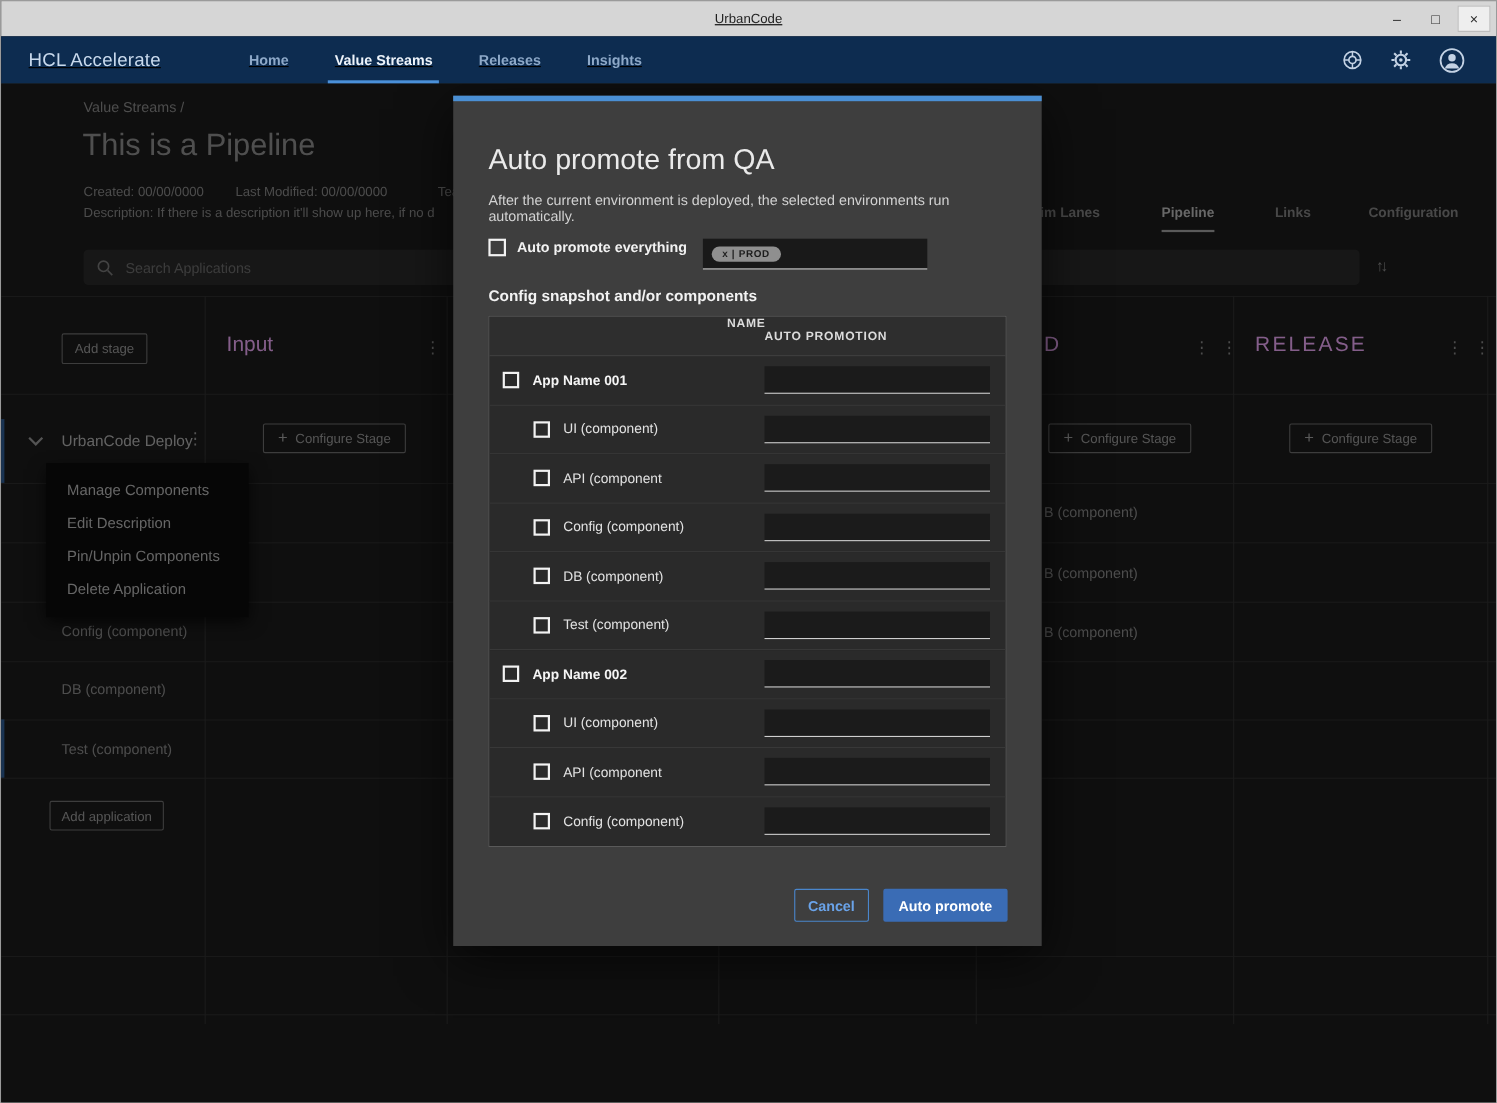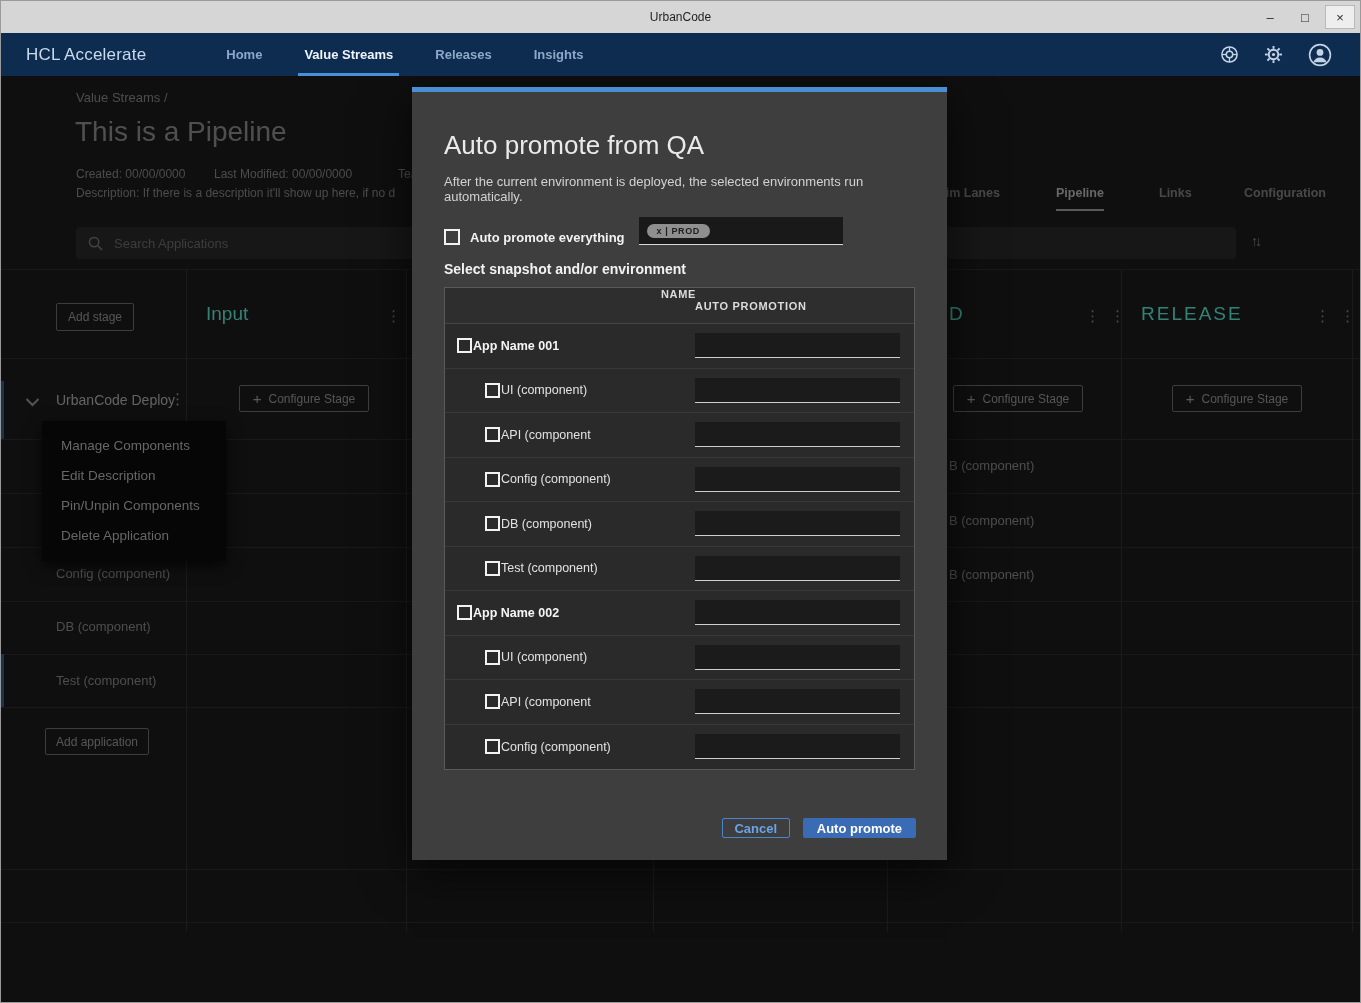--- a/index.html
+++ b/index.html
@@ -1,17 +1,17 @@
 <!DOCTYPE html>
 <html><head>
 <meta charset="utf-8">
 <style>
   html,body{margin:0;padding:0;background:#e4e4e4;}
   *{font-family:"Liberation Sans",sans-serif;box-sizing:border-box;}
-  .window{position:relative;width:1361px;height:1003px;background:#1c1c1c;border:1px solid #9a9a9a;overflow:hidden;}
+  .window{position:relative;width:1361px;height:1003px;background:#1c1c1c;border:1px solid #9a9a9a;overflow:hidden;text-decoration:underline;}
 
   
   .titlebar{position:relative;height:32px;background:#d6d6d6;display:flex;align-items:center;justify-content:center;}
   .tb-title{font-size:12px;color:#1f1f1f;}
   .tb-controls{position:absolute;right:5px;top:4px;display:flex;gap:5px;align-items:center;}
   .tb-btn{width:30px;height:24px;display:flex;align-items:center;justify-content:center;font-size:13px;color:#2c2c2c;cursor:pointer;}
   .tb-btn.close{background:#eeeeee;border:1px solid #b9b9b9;}
 
   
   .navbar{position:relative;height:43px;background:#0d2c50;display:flex;align-items:center;text-align:center;}
@@ -41,58 +41,58 @@
   .hline{left:0;width:1361px;height:1px;background:#2e2e2e;}
   .vline{width:1px;background:#323232;top:193px;height:662px;}
   .accent{left:0;width:3px;background:#2f5d95;}
 
   .ghost-btn{border:1px solid #6f6f6f;border-radius:2px;color:#9c9c9c;font-size:12px;display:flex;align-items:center;justify-content:center;background:transparent;cursor:pointer;}
   .add-stage{left:55px;top:227px;width:78px;height:28px;}
   .add-app{left:44px;top:652px;width:104px;height:27px;}
   .cfg-btn{top:309px;width:130px;height:27px;gap:7px;}
   .plus-glyph{font-size:15px;color:#a5a5a5;font-weight:400;}
 
-  .col-header{top:227px;font-size:19px;color:#5eead4;}
+  .col-header{top:227px;font-size:19px;color:#f0abfc;}
   .col-header.spaced{letter-spacing:2px;}
   .col-icons{top:231px;display:flex;gap:10px;font-size:15px;color:#8a8a8a;}
   .kebab{cursor:pointer;}
 
   .app-chevron{left:24px;top:317px;cursor:pointer;}
   .app-name{left:55px;top:316px;font-size:14px;color:#b5b5b5;}
   .app-kebab{left:169px;top:314px;font-size:15px;color:#9a9a9a;}
   .comp-label{left:55px;font-size:13px;color:#8d8d8d;}
   .frag{left:948px;font-size:13px;color:#8d8d8d;}
 
   .ctx-menu{left:41px;top:345px;width:184px;height:140px;background:#0b0b0b;box-shadow:0 5px 14px rgba(0,0,0,0.7);padding:9px 0;z-index:2;}
   .ctx-item{height:30px;display:flex;align-items:center;padding-left:19px;font-size:13.5px;color:#bababa;cursor:pointer;}
 
   
   .overlay{position:absolute;inset:0;background:rgba(0,0,0,0.45);z-index:5;}
   .modal{position:absolute;left:411px;top:11px;width:535px;height:773px;background:#3e3e3e;border-top:5px solid #4a8fd4;z-index:10;box-shadow:0 12px 45px rgba(0,0,0,0.65);padding:0 32px;}
   .modal-title{margin-top:38px;font-size:26px;color:#eaeaea;font-weight:400;}
   .modal-sub{margin-top:13px;font-size:13px;color:#d2d2d2;}
-  .ap-row{margin-top:13px;display:flex;align-items:flex-end;}
+  .ap-row{margin-top:13px;display:flex;align-items:flex-start;}
   .checkbox{width:16px;height:16px;border:2px solid #f2f2f2;background:transparent;flex:none;cursor:pointer;}
   .ap-label{margin-left:10px;font-size:13px;font-weight:700;color:#f2f2f2;}
   .chip-input{margin-left:14px;width:204px;height:28px;background:#191919;border-bottom:1px solid #d8d8d8;display:flex;align-items:center;padding:0 8px;cursor:text;}
   .chip{background:#8f8f8f;color:#1d1d1d;font-size:9px;font-weight:700;padding:2px 10px;border-radius:8px;letter-spacing:0.6px;cursor:pointer;}
   .section-title{margin-top:16px;font-size:14px;font-weight:700;color:#f2f2f2;}
   .ptable{margin-top:10px;border:1px solid #5a5a5a;background:#262626;}
   .pt-header{height:36px;display:flex;align-items:center;background:#2e2e2e;border-bottom:1px solid #454545;padding:0 14px 0 12px;flex-direction:column;}
   .pt-h{font-size:11px;font-weight:700;color:#dcdcdc;letter-spacing:0.7px;}
   .pt-h.promo{margin-left:auto;width:205px;}
   .pt-row{height:44.5px;display:flex;align-items:center;padding:0 14px 0 12px;border-bottom:1px solid #383838;background:#2a2a2a;}
   .pt-row:last-child{border-bottom:none;}
   .pt-row.child{padding-left:40px;}
   .pt-row .checkbox{width:15px;height:15px;}
-  .pt-label{margin-left:1px;font-size:12.5px;color:#e2e2e2;}
+  .pt-label{margin-left:12px;font-size:12.5px;color:#e2e2e2;}
   .pt-row.app .pt-label{font-weight:700;color:#f5f5f5;}
   .pt-input{margin-left:auto;width:205px;height:25px;background:#1b1b1b;border:none;border-bottom:1px solid #cfcfcf;outline:none;color:#e6e6e6;padding:0 6px;}
   .modal-footer{position:absolute;bottom:22px;right:31px;display:flex;gap:13px;}
-  .btn{height:20px;font-size:13px;font-weight:700;border-radius:2px;display:flex;align-items:center;justify-content:center;cursor:pointer;border:none;text-align:right;}
+  .btn{height:30px;font-size:13px;font-weight:700;border-radius:2px;display:flex;align-items:center;justify-content:center;cursor:pointer;border:none;text-align:right;}
   .btn-cancel{width:68px;background:transparent;border:1px solid #4a86cc;color:#6aa3e9;}
   .btn-confirm{min-width:107px;padding:0 14px;background:#3a6cb5;color:#ffffff;}
 </style>
 </head>
 <body>
 
 <div class="window">
 
   <div class="titlebar">
     <span class="tb-title">UrbanCode</span>
@@ -258,21 +258,21 @@
       <div class="modal-sub">After the current environment is deployed, the selected environments run automatically.</div>
 
       <div class="ap-row">
         <span class="checkbox"></span>
         <span class="ap-label">Auto promote everything</span>
         <span class="chip-input">
           <span class="chip">x | PROD</span>
         </span>
       </div>
 
-      <div class="section-title">Select snapshot and/or environment</div>
+      <div class="section-title">Config snapshot and/or components</div>
 
       <div class="ptable">
         <div class="pt-header">
           <span class="pt-h">NAME</span>
           <span class="pt-h promo">AUTO PROMOTION</span>
         </div>
 
         <div class="pt-row app">
           <span class="checkbox"></span>
           <span class="pt-label">App Name 001</span>

